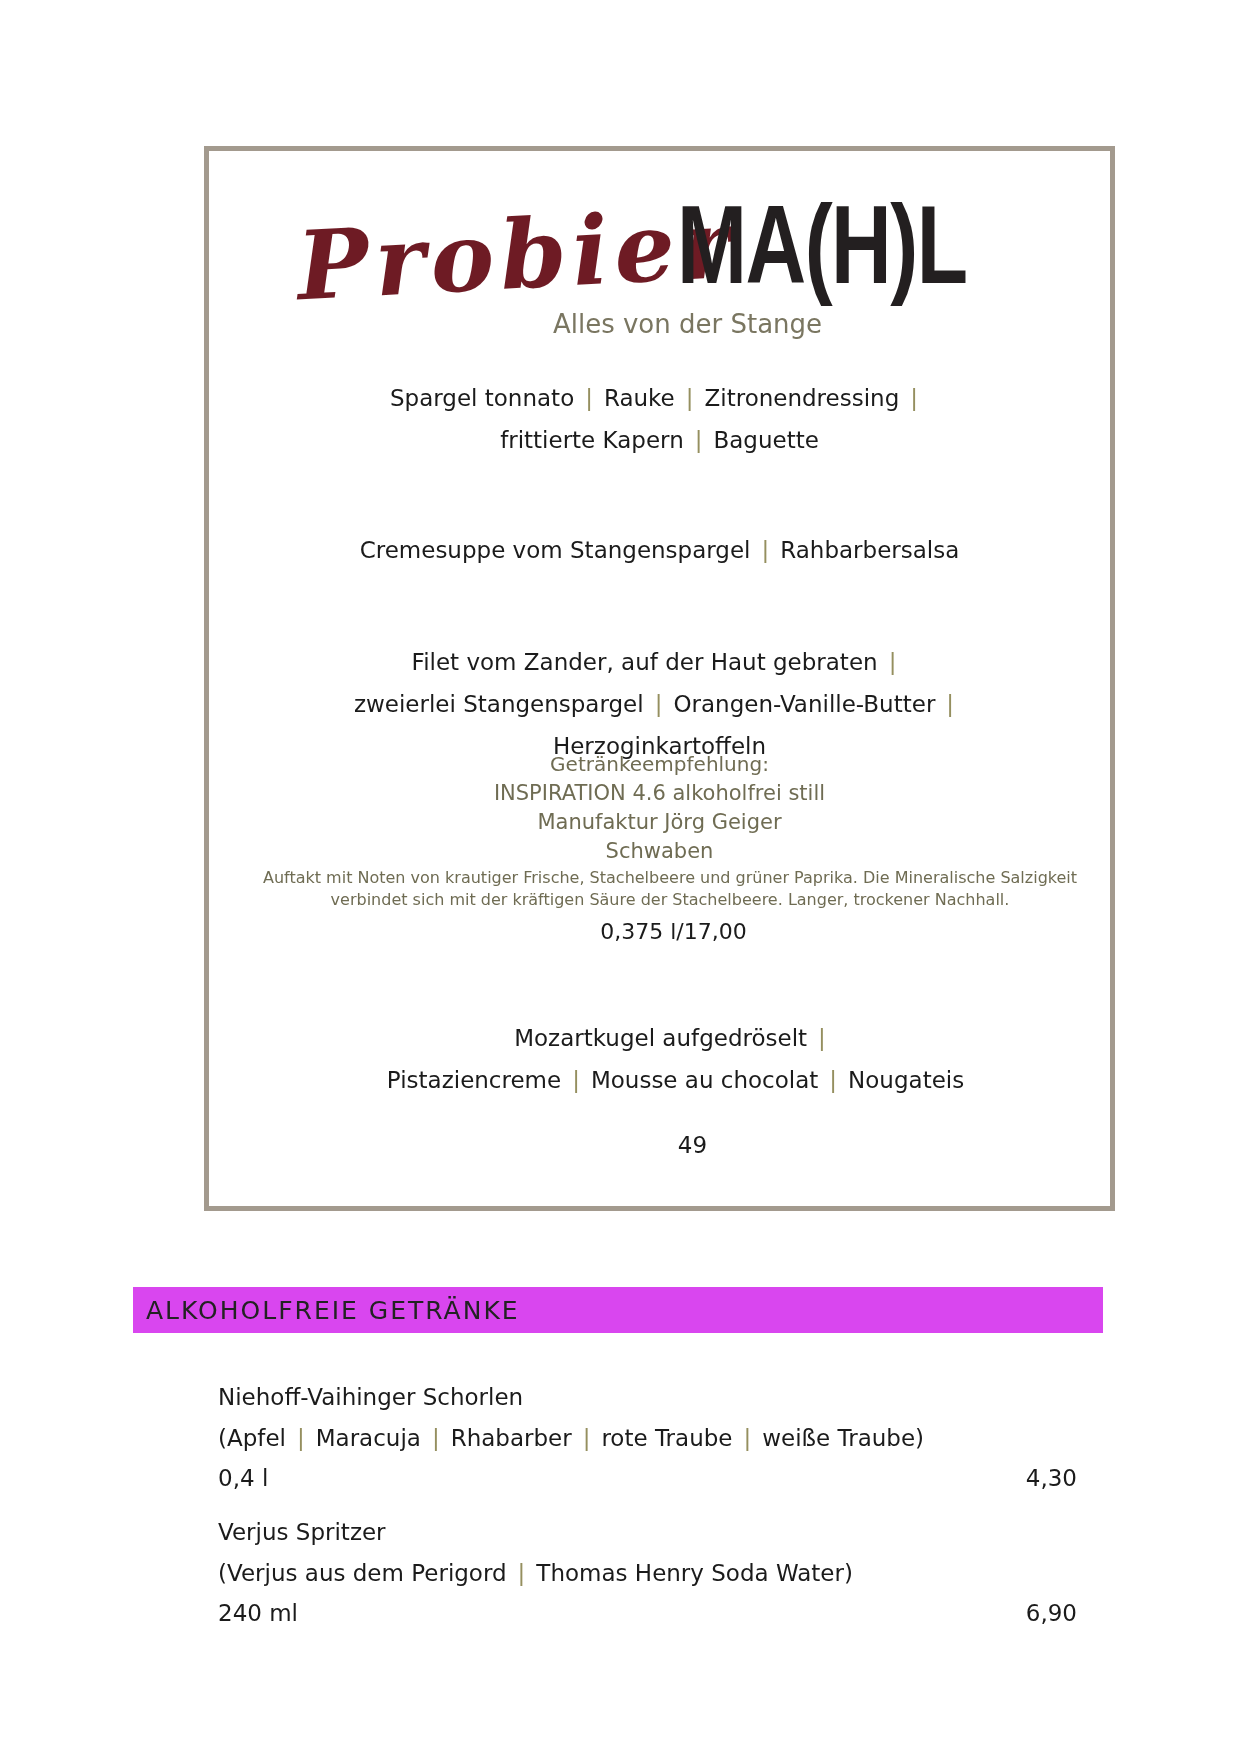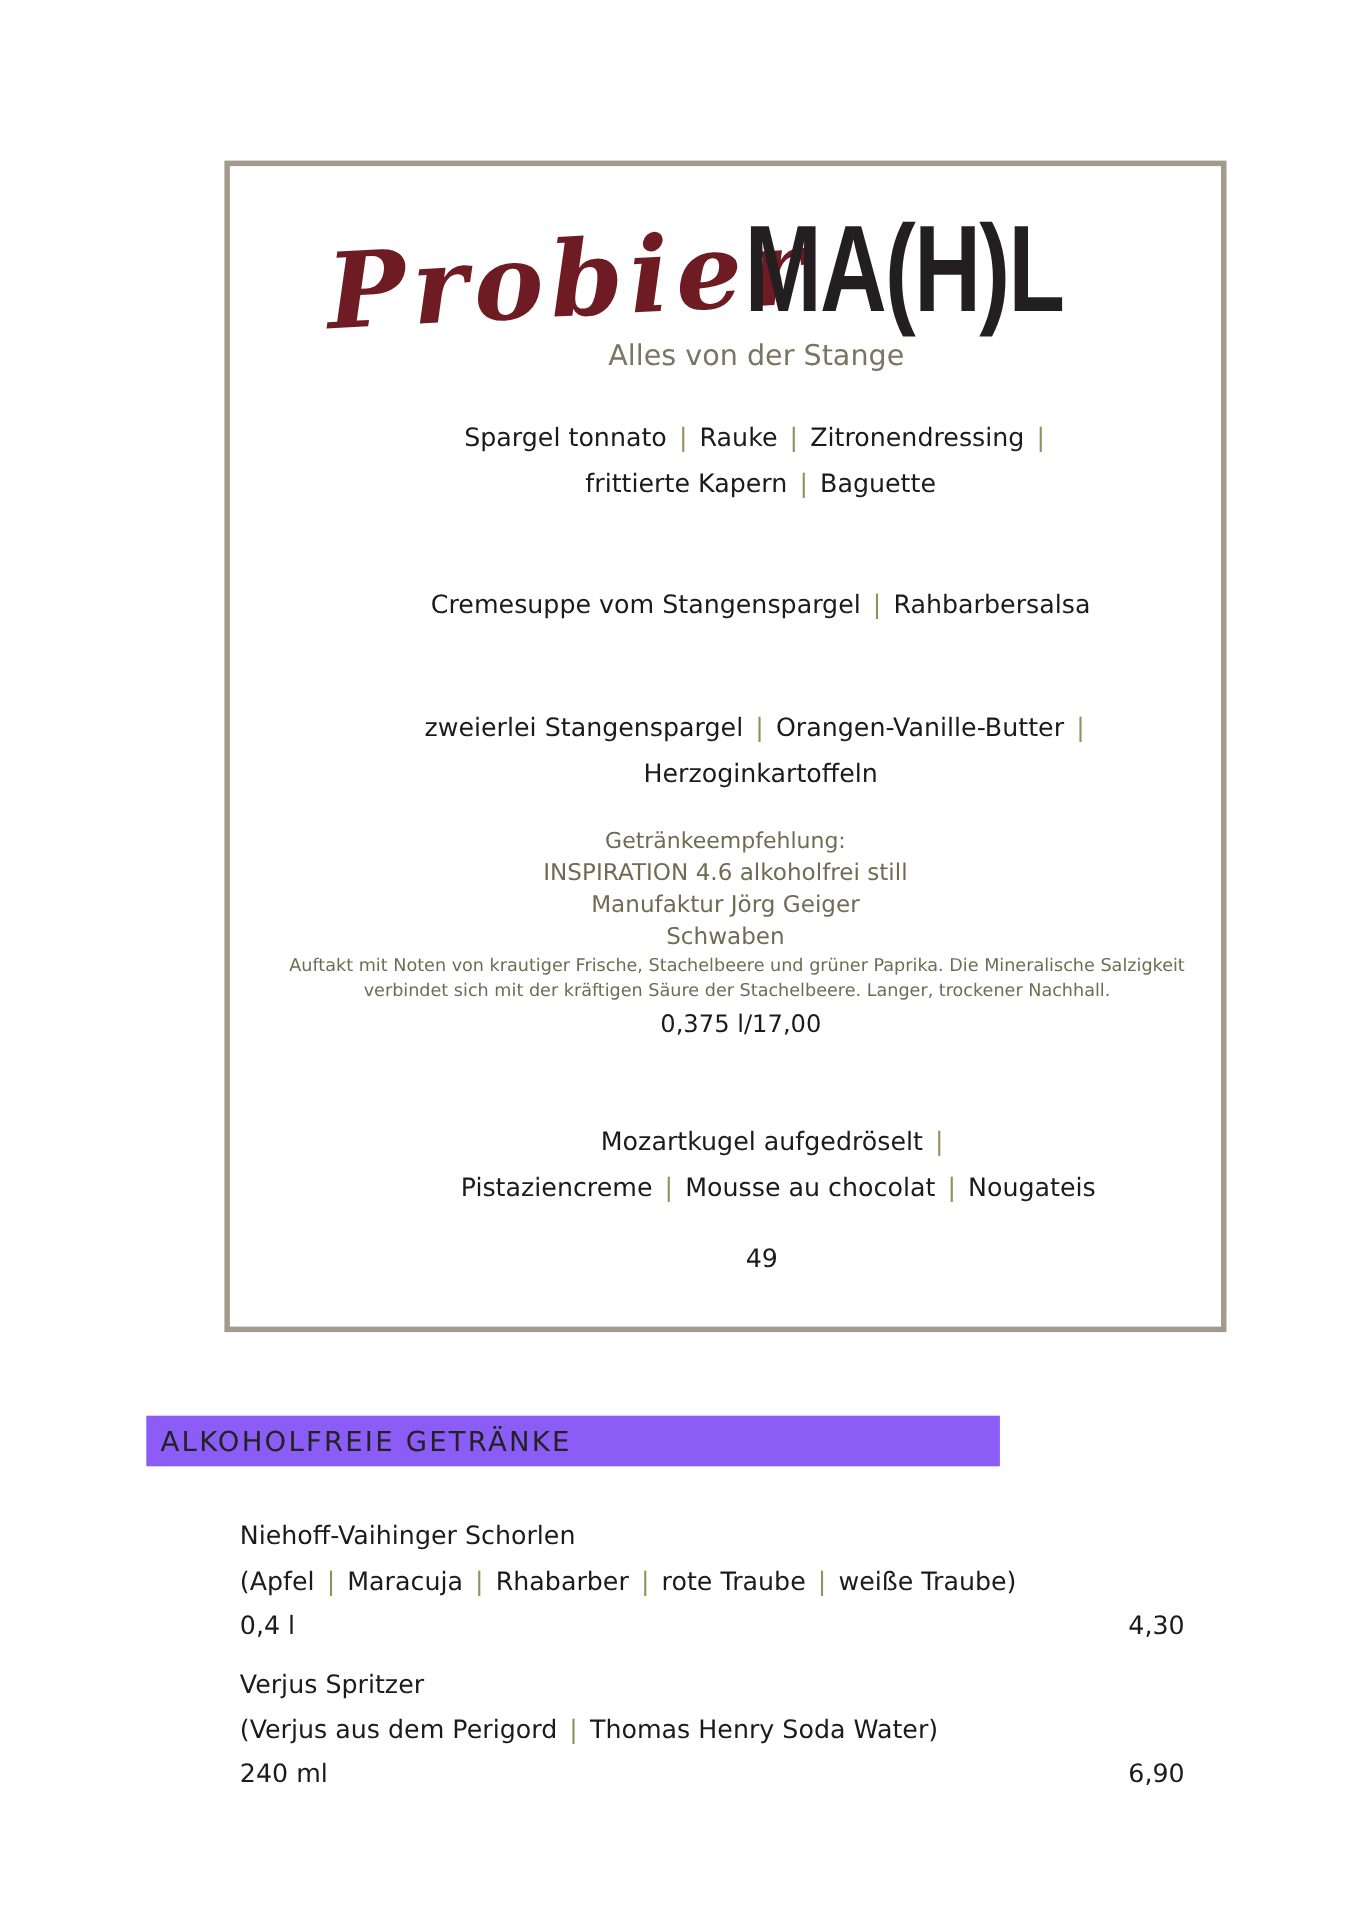--- a/index.html
+++ b/index.html
@@ -41,37 +41,37 @@
     transform:scaleX(0.75);
     transform-origin:left top;
     white-space:nowrap;
   }
   .logo-subtitle{
     position:absolute;left:0;top:157px;width:100%;
     font-size:26px;line-height:32px;
     color:#7a7661;
     margin-left:28px;
   }
-  .course{position:absolute;left:0;width:100%;font-size:23px;line-height:42px;color:#1b1b1b;margin-left:32px;}
+  .course{position:absolute;left:0;width:100%;font-size:23px;line-height:42px;color:#1b1b1b;}
   .course-starter{top:226px;}
   .course-soup{top:378px;}
   .course-main{top:490px;}
   .course-dessert{top:866px;padding-left:16px;}
   .sep{color:#958f5f;margin:0 11px;font-weight:400;}
   .rec{position:absolute;left:0;top:600px;width:100%;color:#6f6c53;}
   .rec-label{font-size:20px;line-height:27px;margin-bottom:2px;}
   .rec-line{font-size:21px;line-height:27px;margin-bottom:2px;}
   .rec-desc{font-size:16px;line-height:22px;padding-left:21px;}
   .rec-price{font-size:22px;line-height:30px;margin-top:6px;color:#1b1b1b;margin-left:28px;}
   .menu-price{position:absolute;left:0;top:981px;width:100%;font-size:23px;color:#1b1b1b;margin-left:33px;}
   
   .section-bar{
     position:absolute;left:133px;top:1287px;
-    width:776px;height:46px;
-    background:#8b5cf6;
+    width:970px;height:46px;
+    background:#d946ef;
     display:flex;align-items:center;
   }
   .section-bar-title{
     font-size:25px;letter-spacing:2px;color:#222222;
     padding-left:13px;
   }
   .drink-row{position:absolute;left:218px;width:859px;font-size:23px;line-height:30px;text-align:left;color:#1b1b1b;}
   .drink-size-row{display:flex;justify-content:space-between;}
   .r-name-1{top:1382px;}
   .r-detail-1{top:1423px;}
@@ -96,20 +96,21 @@
     <div class="course course-starter">
       <div><span>Spargel tonnato</span><span class="sep">|</span><span>Rauke</span><span class="sep">|</span><span>Zitronendressing</span><span class="sep">|</span></div>
       <div><span>frittierte Kapern</span><span class="sep">|</span><span>Baguette</span></div>
     </div>
 
     <div class="course course-soup">
       <div><span>Cremesuppe vom Stangenspargel</span><span class="sep">|</span><span>Rahbarbersalsa</span></div>
     </div>
 
     <div class="course course-main">
+      <div><span>Filet vom Zander, auf der Haut gebraten</span><span class="sep">|</span></div>
       <div><span>zweierlei Stangenspargel</span><span class="sep">|</span><span>Orangen-Vanille-Butter</span><span class="sep">|</span></div>
       <div><span>Herzoginkartoffeln</span></div>
     </div>
 
     <div class="rec">
       <div class="rec-label">Getränkeempfehlung:</div>
       <div class="rec-line">INSPIRATION 4.6 alkoholfrei still</div>
       <div class="rec-line">Manufaktur Jörg Geiger</div>
       <div class="rec-line">Schwaben</div>
       <div class="rec-desc">Auftakt mit Noten von krautiger Frische, Stachelbeere und grüner Paprika. Die Mineralische Salzigkeit</div>

